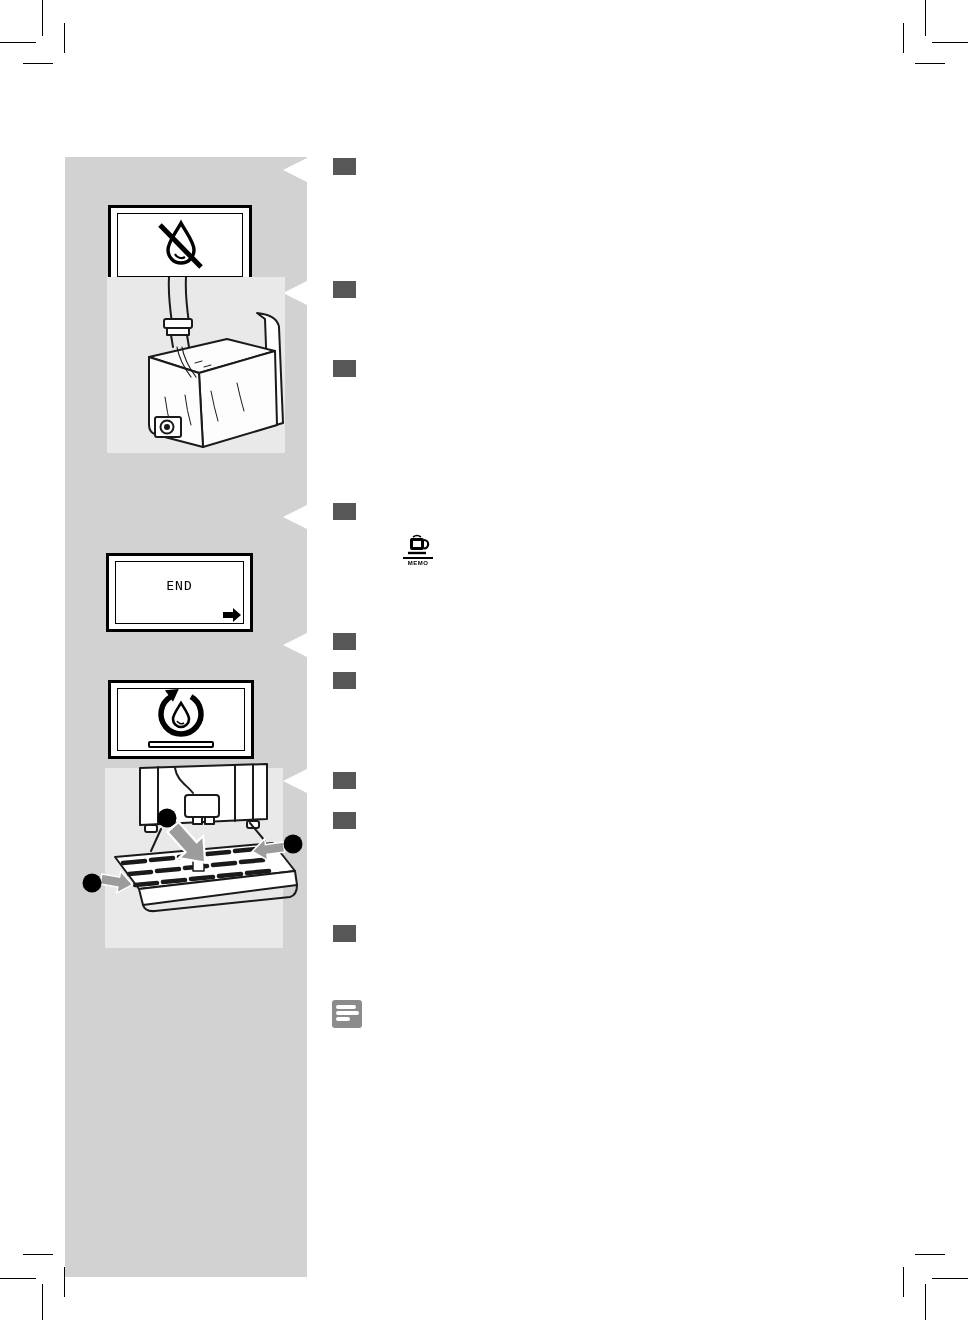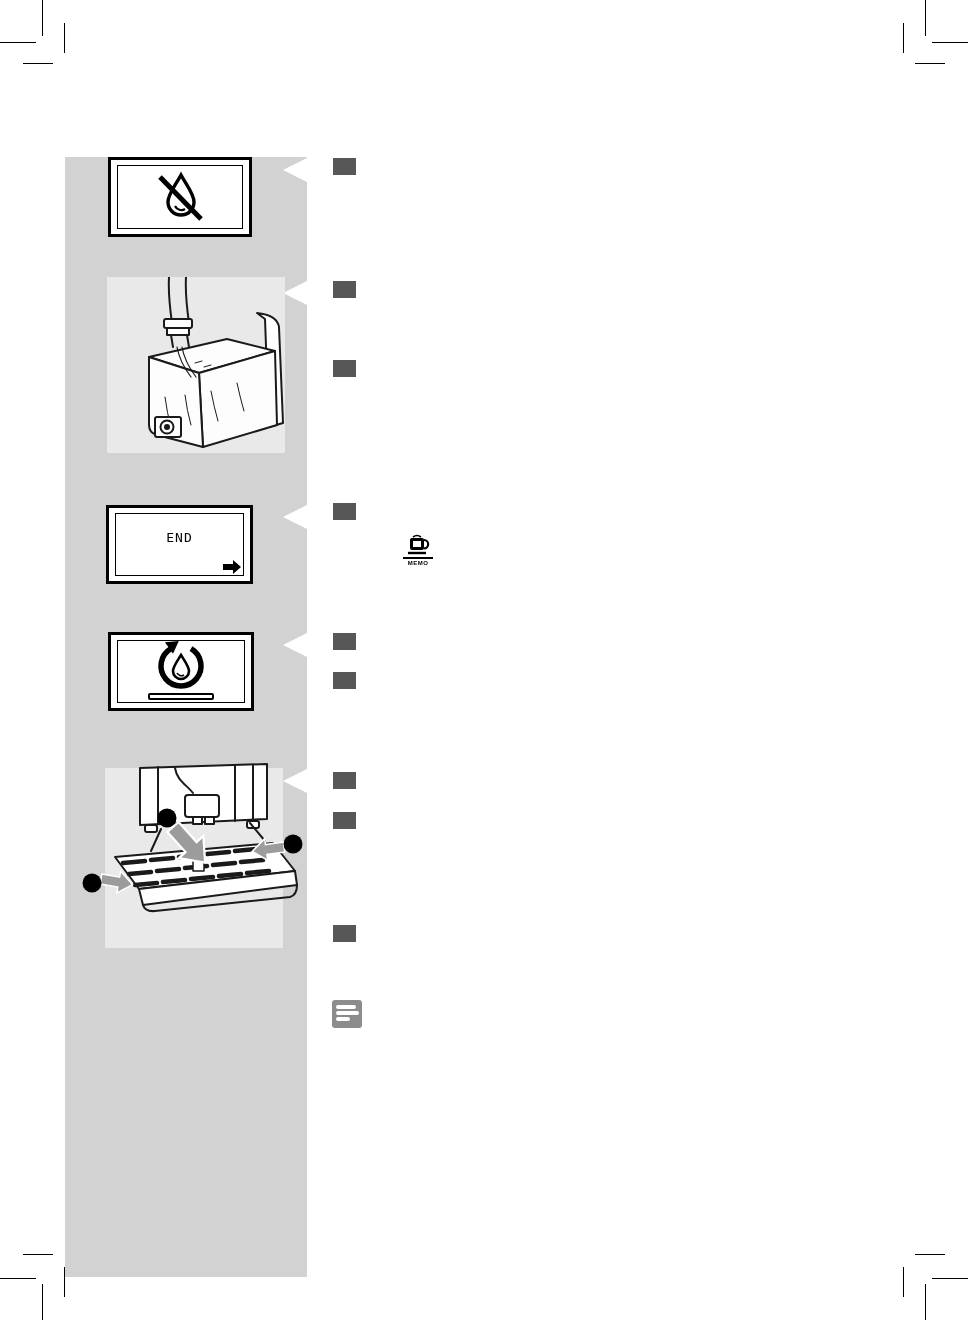--- a/index.html
+++ b/index.html
@@ -17,21 +17,21 @@
   .notch {
     position:absolute; left:283px; width:0; height:0;
     border-top:12px solid transparent; border-bottom:12px solid transparent;
     border-right:24px solid #ffffff;
   }
 
   
   .panel { position:absolute; background:var(--panel,#e9e9e9); }
 
   
-  .display { position:absolute; background:#ffffff; border:3px solid #000; box-sizing:border-box; }
+  .display { position:absolute; background:#ffffff; border:3px solid #000; box-sizing:border-box;margin-top:48px; }
   .display-inner { position:absolute; left:6px; right:6px; top:5px; bottom:5px; border:1px solid #000; }
   .center-icon { position:absolute; left:50%; top:50%; transform:translate(-50%,-50%); }
 
   .end-text {
     position:absolute; left:0; right:0; top:22px; text-align:center;
     font-family:"DejaVu Sans Mono", monospace; font-size:13px; letter-spacing:1px; color:#000;
   }
   .end-arrow { position:absolute; right:8px; bottom:5px; }
 
   .progress-bar {

